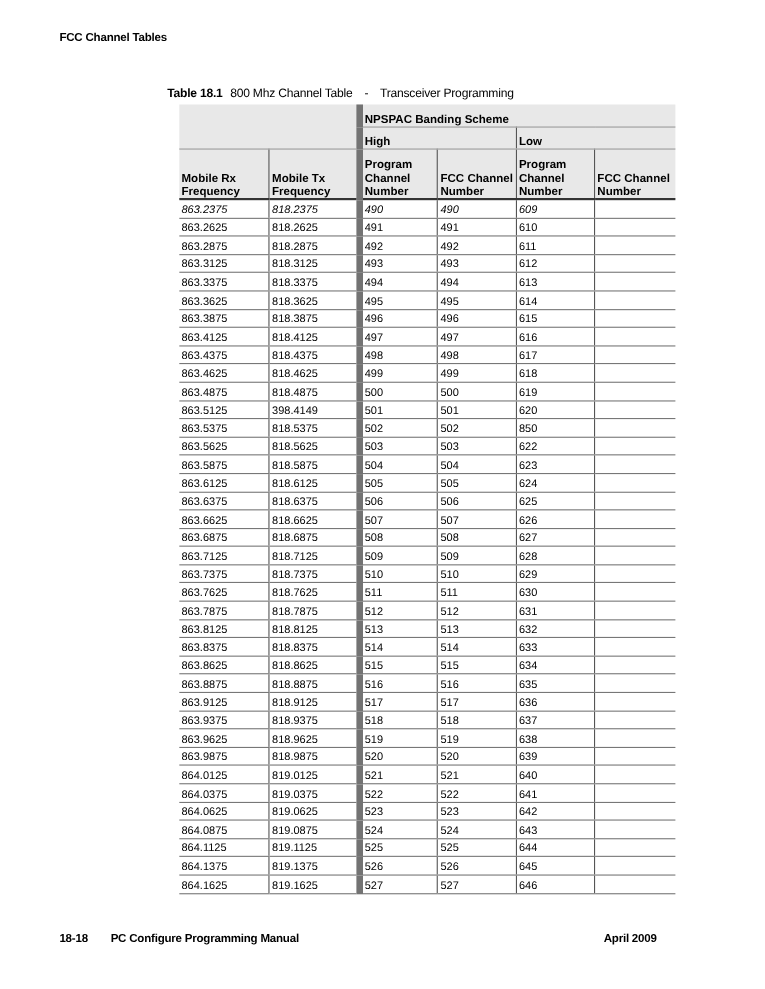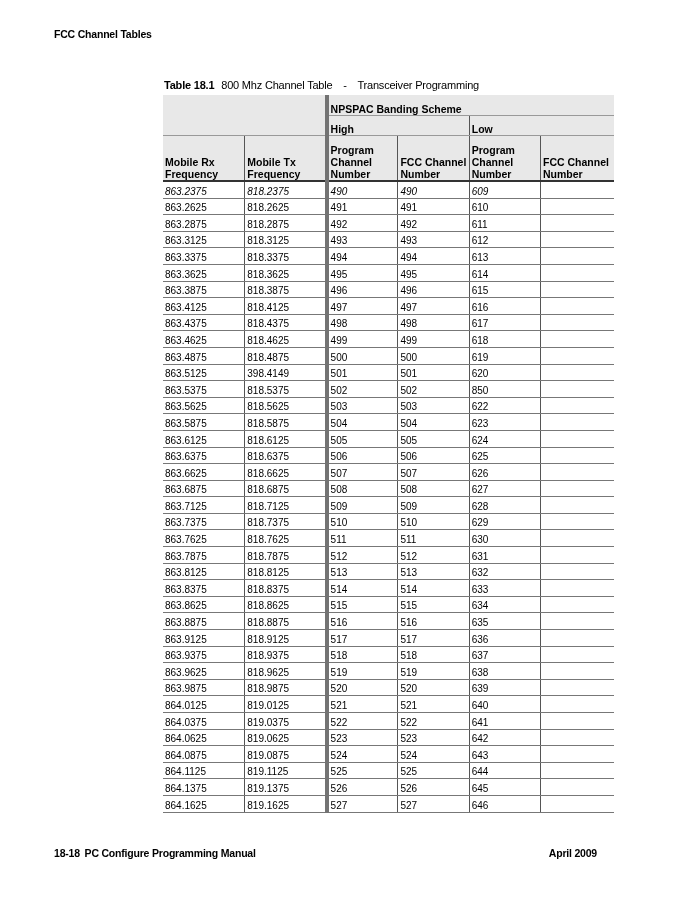--- a/index.html
+++ b/index.html
@@ -1,33 +1,33 @@
 <!DOCTYPE html>
 <html><head>
 <meta charset="utf-8">
 <style>
   html, body { margin: 0; padding: 0; background: #fff; }
   body { width: 695px; height: 899px; position: relative; font-family: "Liberation Sans", sans-serif; color: #000; }
   .running-header { position: absolute; left: 54px; top: 28px; font-size: 10.5px; font-weight: bold; letter-spacing: -0.2px; }
-  .caption { position: absolute; left: 164px; top: 79px; font-size: 11px; letter-spacing: -0.2px; }
+  .caption { position: absolute; left: 152px; top: 79px; font-size: 11px; letter-spacing: -0.2px; }
   .caption .lbl { font-weight: bold; margin-right: 4px; }
   .caption .sep { margin: 0 8px; }
   table { position: absolute; left: 163px; top: 95px; border-collapse: collapse; font-size: 10px; table-layout: fixed; width: 451px; }
   th, td { padding: 0 2px; vertical-align: bottom; text-align: left; }
   th { font-weight: bold; background: #e8e8e8; font-size: 10.5px; line-height: 12px; }
   td { height: 15.6px; line-height: 12px; border-bottom: 1px solid #777; }
   tbody tr:first-child td { border-top: 2px solid #333; font-style: italic; }
   .c1 { width: 78px; } .c2 { width: 78px; } .c3 { width: 68px; } .c4 { width: 68px; } .c5 { width: 68px; } .c6 { width: 70px; }
   .vl { border-left: 1px solid #555; }
-  .vb { border-left: 4px solid #737373; }
+  .vb { border-left: 6px solid #737373; }
   .hdr-top th { height: 20px; border-bottom: 1px solid #999; }
   .hdr-mid th { height: 19px; border-bottom: 1px solid #999; }
   .hdr-bot th { height: 44px; }
   .footer-left { position: absolute; left: 54px; top: 847px; font-size: 10.5px; font-weight: bold; letter-spacing: -0.2px; }
-  .footer-left .pg { margin-right: 2px; }
+  .footer-left .pg { margin-right: 18px; }
   .footer-right { position: absolute; right: 98px; top: 847px; font-size: 10.5px; font-weight: bold; letter-spacing: -0.2px; }
 </style>
 </head>
 <body>
 
 <div class="running-header">FCC Channel Tables</div>
 
 <div class="caption">
   <span class="lbl">Table 18.1</span>
   <span>800 Mhz Channel Table</span>

